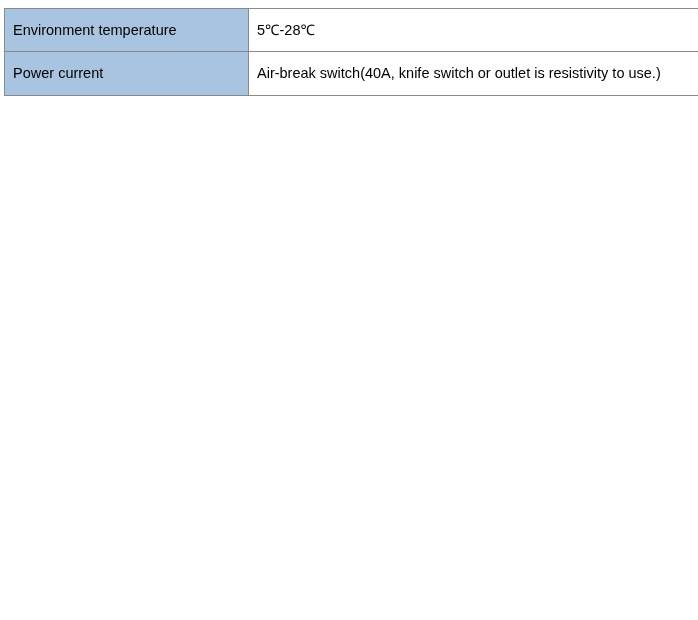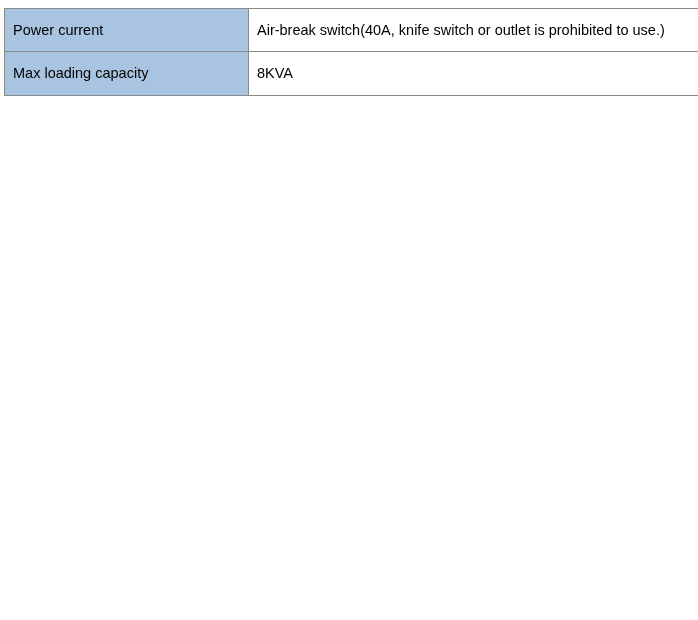--- a/index.html
+++ b/index.html
@@ -37,21 +37,21 @@
     background: #ffffff;
     color: #000000;
   }
 </style>
 </head>
 <body>
 
 <table class="spec-table">
   <tbody>
     <tr>
-      <td class="label-cell">Power current</td>
-      <td class="value-cell">Air-break switch(40A, knife switch or outlet is prohibited to use.)</td>
+      <td class="label-cell">Environment temperature</td>
+      <td class="value-cell">5℃-28℃</td>
     </tr>
     <tr>
-      <td class="label-cell">Max loading capacity</td>
-      <td class="value-cell">8KVA</td>
+      <td class="label-cell">Power current</td>
+      <td class="value-cell">Air-break switch(40A, knife switch or outlet is resistivity to use.)</td>
     </tr>
   </tbody>
 </table>
 
 </body></html>

